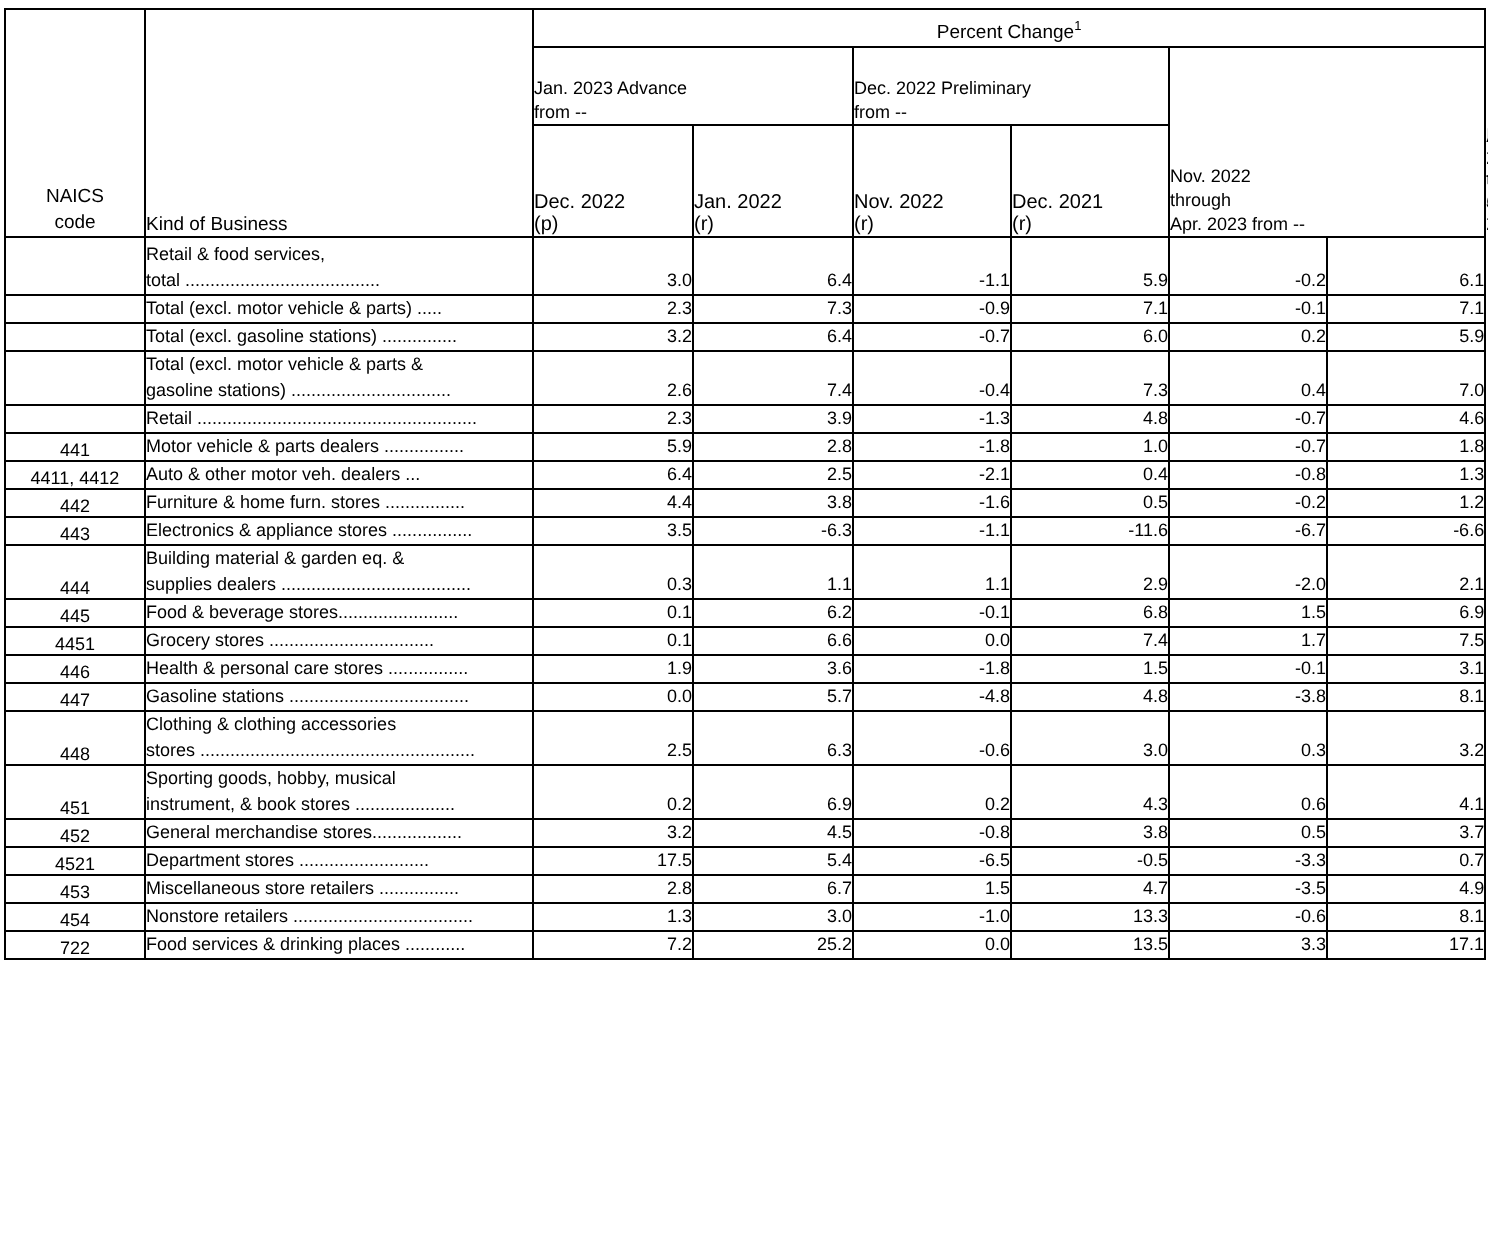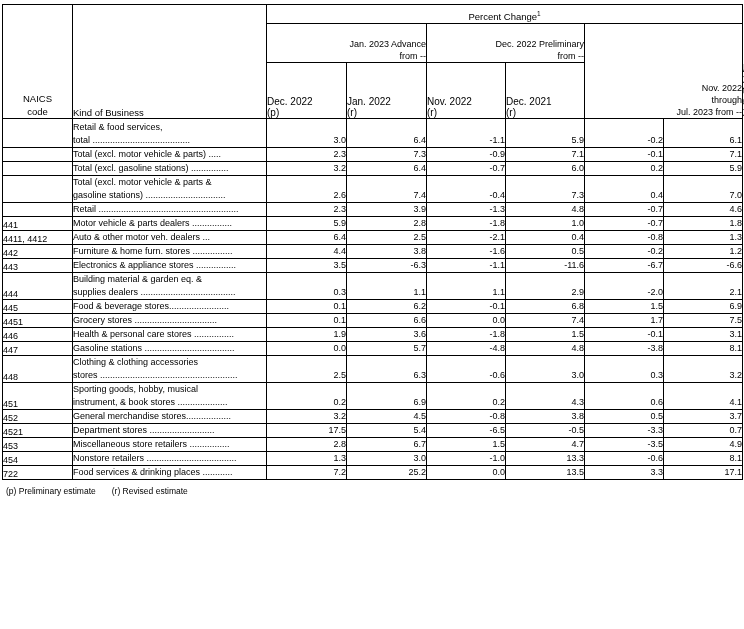--- a/index.html
+++ b/index.html
@@ -39,21 +39,21 @@
     font-weight: bold;
     font-size: 9.5px;
     line-height: 12px;
     padding: 3px 2px;
     vertical-align: middle;
   }
   .hdr-top {
     height: 18px;
   }
   .hdr-sub {
-    text-align: right;
+    text-align: left;
     font-weight: bold;
     font-size: 9px;
     line-height: 12px;
     padding: 4px 2px;
     vertical-align: middle;
     margin-left: 32px;
   }
   .hdr-col {
     font-weight: bold;
     font-size: 10px;
@@ -73,21 +73,21 @@
   .kind-hdr {
     font-weight: bold;
     font-size: 9.5px;
     vertical-align: middle;
     padding: 2px;
   }
   
   td.naics {
     font-size: 9px;
     padding: 1px 0 1px 4px;
-    text-align: left;
+    text-align: center;
     vertical-align: bottom;
     border-left: 1px solid #000;
     border-right: 1px solid #000;
     border-top: none;
     border-bottom: none;
     white-space: nowrap;
   }
   td.kind {
     font-size: 9px;
     padding: 1px 3px 1px 5px;
@@ -161,21 +161,21 @@
           <span>Jan. 2023 Advance</span><br>
           <span>from --</span>
         </td>
         <td colspan="2" class="hdr-sub">
           <span>Dec. 2022 Preliminary</span><br>
           <span>from --</span>
         </td>
         <td colspan="2" rowspan="2" class="hdr-sub">
           <span>Nov. 2022</span><br>
           <span>through</span><br>
-          <span>Jul. 2023 from --</span>
+          <span>Apr. 2023 from --</span>
         </td>
       </tr>
 
       <tr>
         <td class="hdr-col">
           <span>Dec. 2022</span><br>
           <span>(p)</span>
         </td>
         <td class="hdr-col">
           <span>Jan. 2022</span><br>
@@ -408,17 +408,14 @@
           <td class="num sep">7.2</td>
           <td class="num">25.2</td>
           <td class="num sep">0.0</td>
           <td class="num">13.5</td>
           <td class="num sep">3.3</td>
           <td class="num endsep">17.1</td>
         </tr>
       </tbody>
   </table>
 
-  <div class="footnote">
-    <span>(p)  Preliminary estimate</span><span class="fn-gap"></span><span>(r)   Revised estimate</span>
-  </div>
 
 </div>
 
 </body></html>

